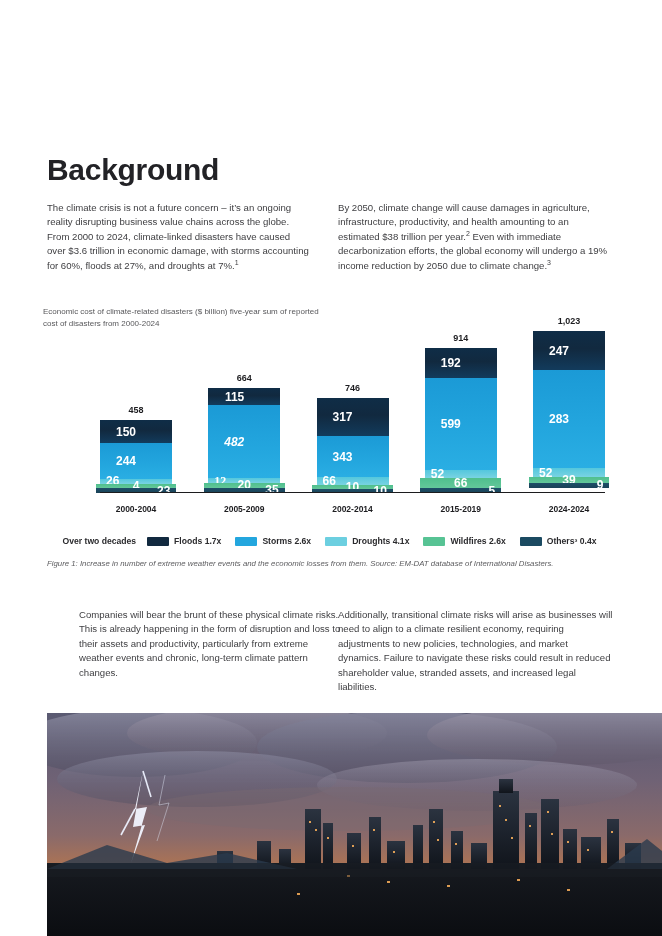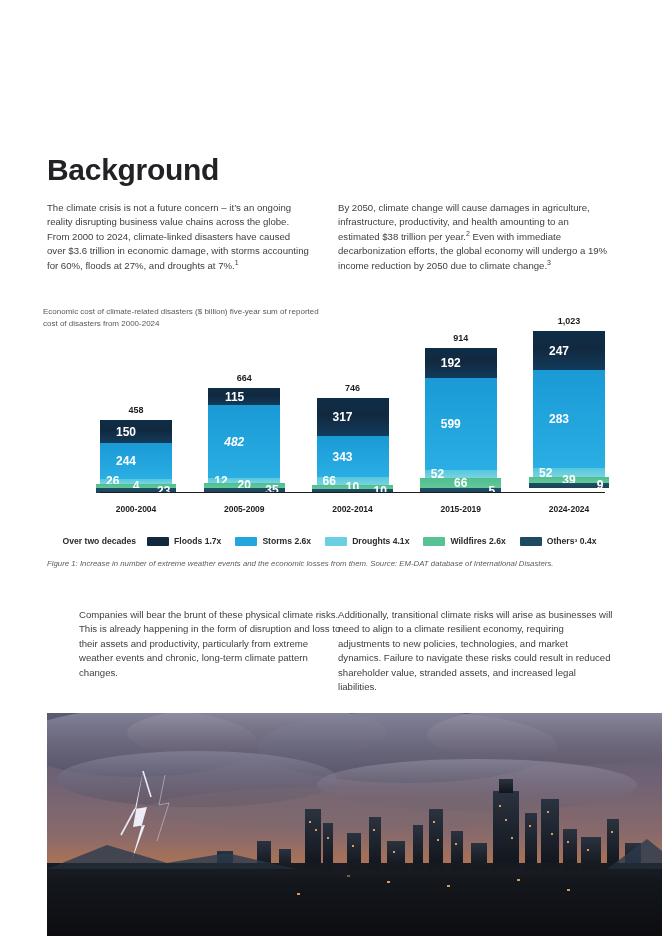--- a/index.html
+++ b/index.html
@@ -216,21 +216,21 @@
           </div>
         </div>
         <div class="bar-group" style="height: 105.15px;">
           <div class="bar-total">664</div>
           <div class="seg c-floods" style="height: 18.2111px;">
             <span class="seg-label lab-center">115</span>
           </div>
           <div class="seg c-storms" style="height: 76.3284px; font-style: italic;">
             <span class="seg-label lab-center">482</span>
           </div>
-          <div class="seg c-droughts slim" style="height: 5px;">
+          <div class="seg c-droughts slim" style="height: 5px; font-family: Liberation Serif, serif;">
             <span class="seg-label lab-left">12</span>
           </div>
           <div class="seg c-wildfires slim wide-over" style="height: 5px;">
             <span class="seg-label lab-center">20</span>
           </div>
           <div class="seg c-others slim wide-over" style="height: 5.54252px;">
             <span class="seg-label lab-right">35</span>
           </div>
         </div>
         <div class="bar-group" style="height: 95px;">

